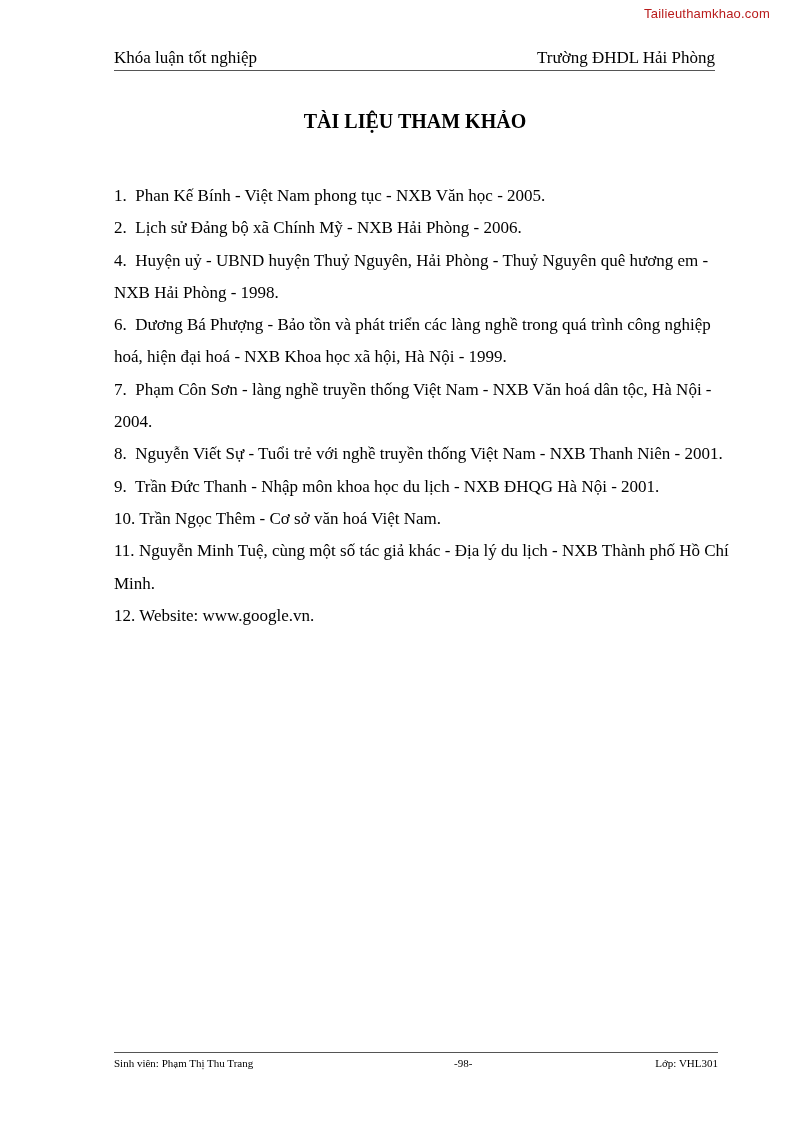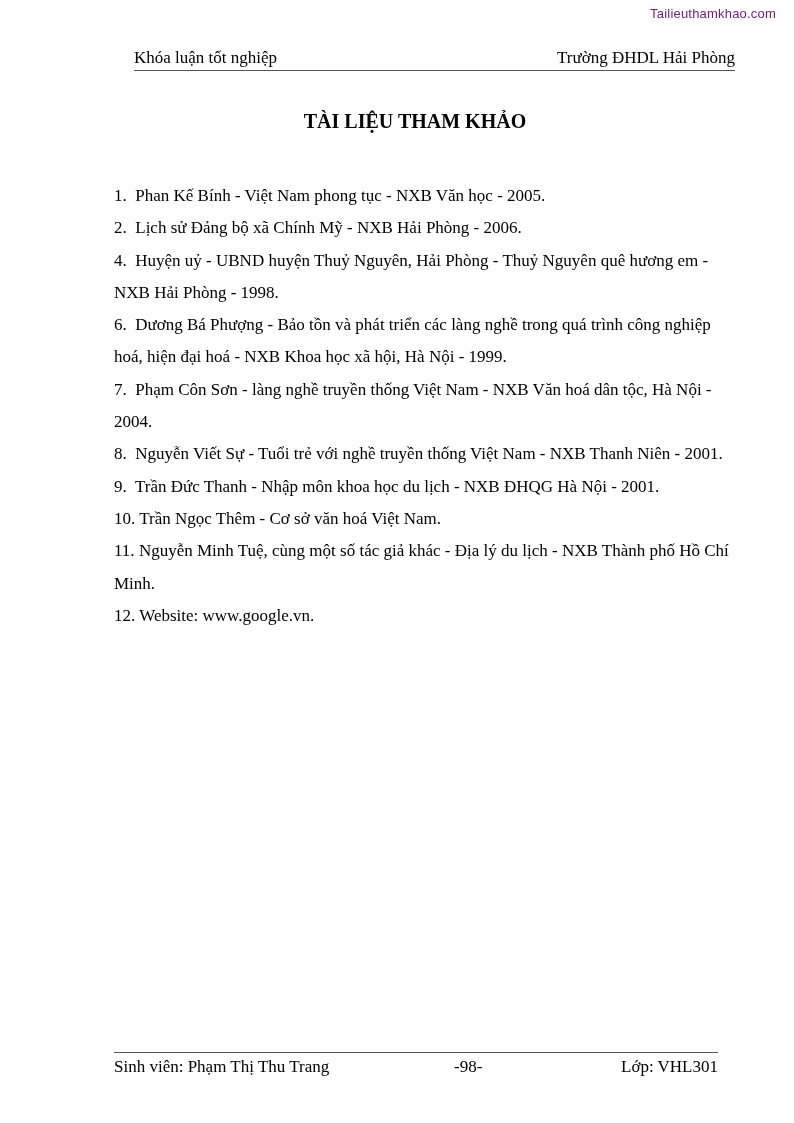--- a/index.html
+++ b/index.html
@@ -11,38 +11,37 @@
     width: 794px;
     height: 1123px;
     position: relative;
     overflow: hidden;
     font-family: "Liberation Serif", "DejaVu Serif", serif;
     color: #000;
   }
   .watermark {
     position: absolute;
     top: 6px;
-    right: 18px;
+    right: 24px;
     font-family: "Liberation Sans", "DejaVu Sans", sans-serif;
     font-size: 13px;
-    color: #701a75;
+    color: #b91c1c;
     letter-spacing: 0.2px;
   }
   .header {
     position: absolute;
     left: 114px;
     top: 48px;
     width: 601px;
     height: 22px;
     border-bottom: 1px solid #555;
     font-size: 17px;
     display: flex;
     justify-content: space-between;
     align-items: flex-start;
-    margin-left: 20px;
   }
   .title {
     position: absolute;
     left: 0;
     top: 110px;
     width: 830px;
     text-align: center;
     font-weight: bold;
     font-size: 20px;
   }
@@ -59,21 +58,21 @@
   }
   .ref .num {
     display: inline-block;
   }
   .footer {
     position: absolute;
     left: 114px;
     top: 1052px;
     width: 604px;
     border-top: 1px solid #555;
-    font-size: 17px;
+    font-size: 11px;
     padding-top: 4px;
     display: flex;
     justify-content: space-between;
   }
   .footer .page {
     position: absolute;
     left: 340px;
     top: 4px;
   }
 </style>

